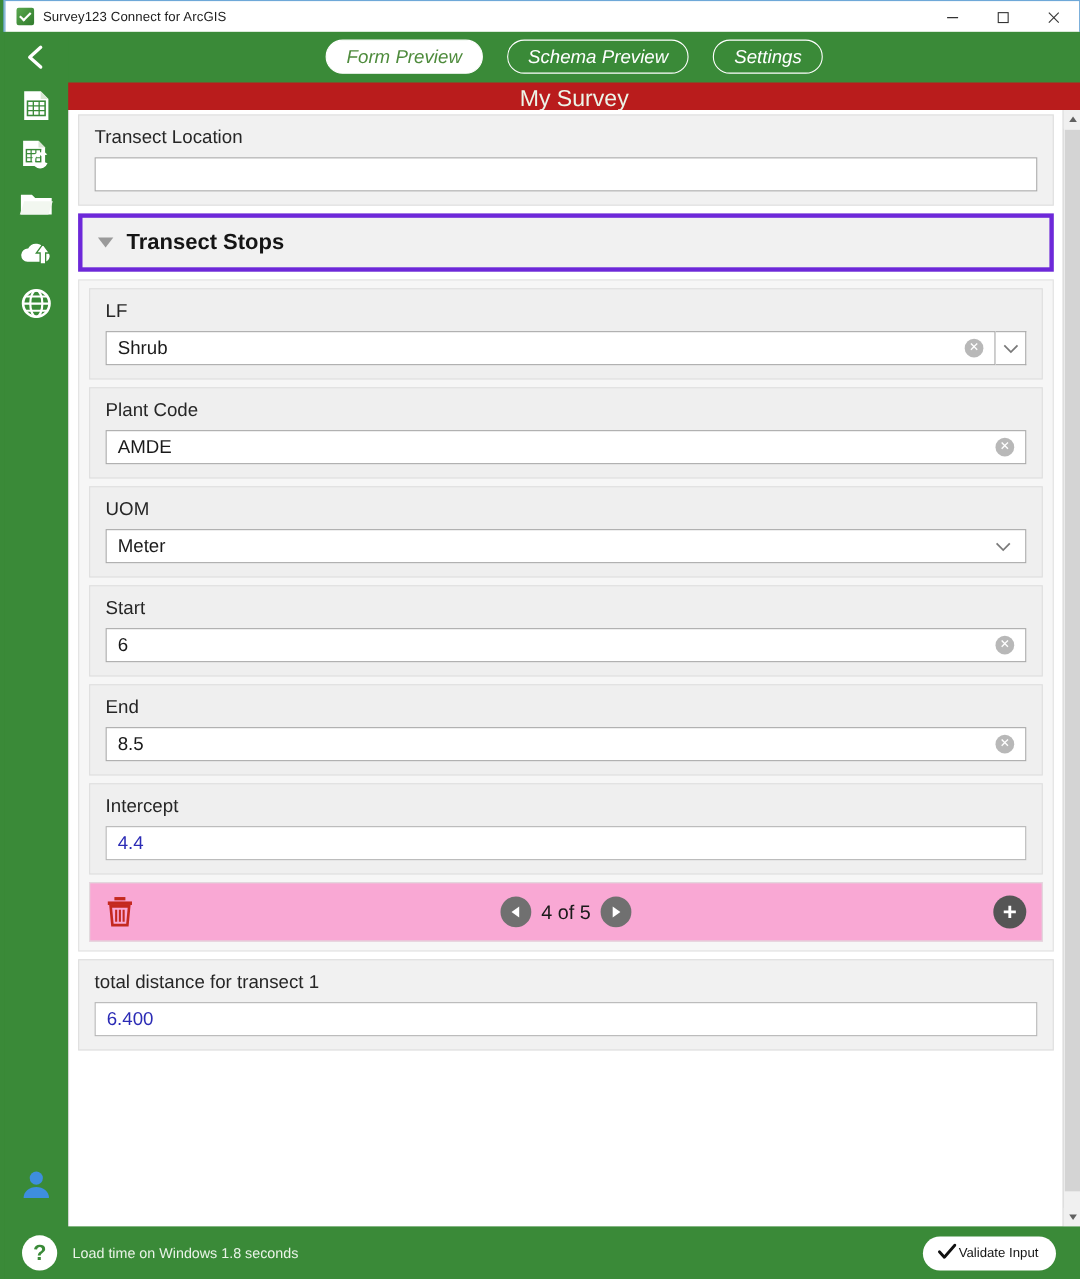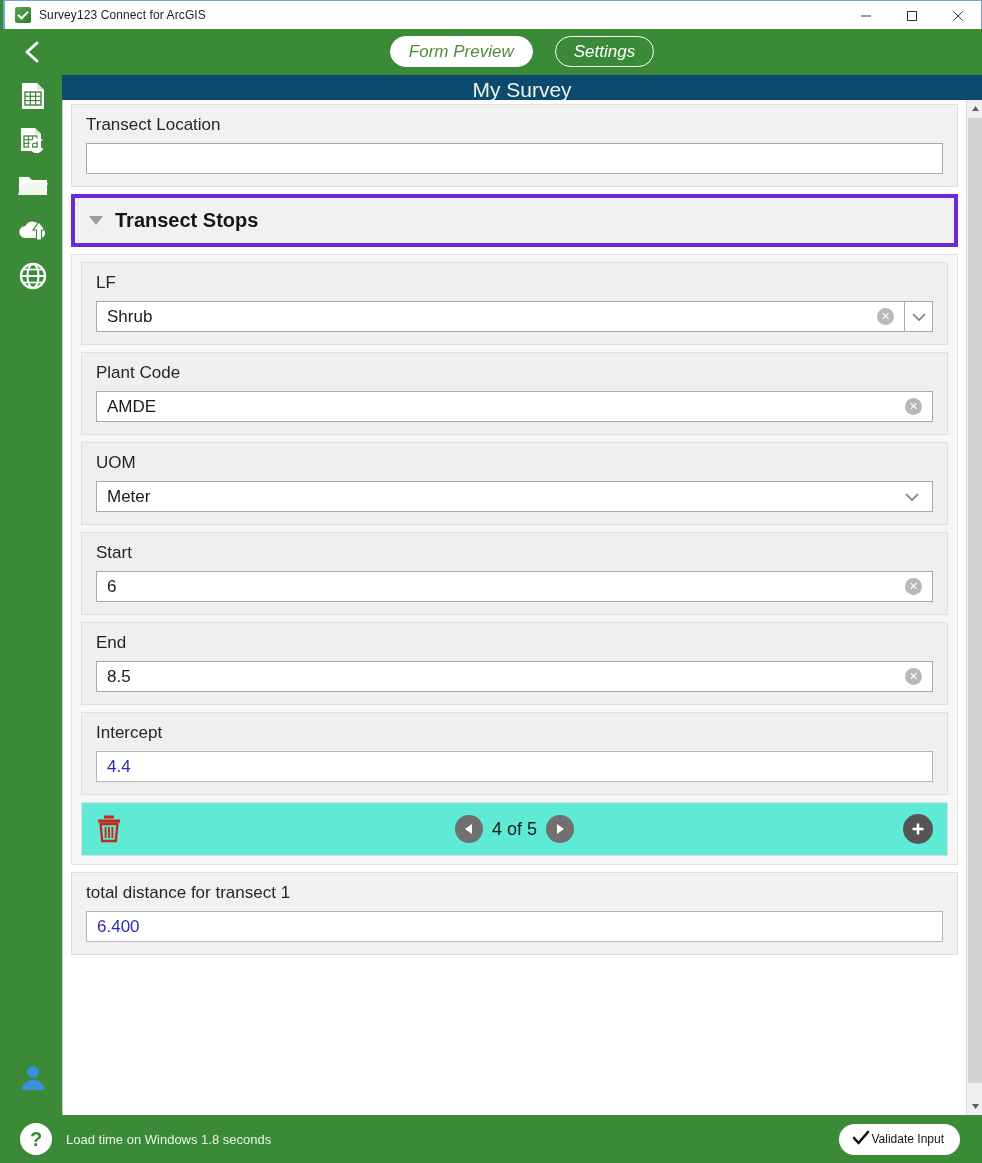--- a/index.html
+++ b/index.html
@@ -88,21 +88,21 @@
     font-size: 17px;
     display: flex; align-items: center; justify-content: center;
     background: transparent;
     white-space: nowrap;
   }
   .tab.active { background: #ffffff; color: #4e8b3c; border-color: #ffffff; }
 
   
   .survey-title {
     position: absolute; left: 62px; top: 75px; right: 0; height: 30px;
-    background: #0c4a6e;
+    background: #b91c1c;
     display: flex; align-items: center; justify-content: center;
     color: #ecf5e9;
     font-size: 21px;
   }
 
   
   .formwrap {
     position: absolute; left: 62px; top: 100px; right: 0; bottom: 48px;
     background: #ffffff;
     border-left: 1px solid #cfcfcf;
@@ -185,21 +185,21 @@
   
   .repeat-body {
     margin: 0 8px 7px 8px;
     background: #f6f6f6;
     border: 1px solid #e2e2e2;
     padding: 7px 0 8px 0;
   }
   .repeat-body .card { margin: 0 9px 7px 9px; background: #efefef; }
 
   .navbar {
-    background: #5eead4;
+    background: #f9a8d4;
     border: 1px solid #dedede;
     margin: 0 9px 0 9px;
     height: 54px;
     display: flex; align-items: center;
     padding: 0 14px;
     position: relative;
   }
   .navcenter {
     position: absolute; left: 0; right: 0;
     display: flex; align-items: center; justify-content: center; gap: 9px;
@@ -374,20 +374,21 @@
           <circle cx="15" cy="9" r="6" fill="#3e8ede"></circle>
           <path d="M3.5 27 a11.5 10 0 0 1 23 0 z" fill="#3e8ede"></path>
         </svg>
       </span>
     </div>
   </div>
 
   <div class="topbar">
     <div class="tabs">
       <div class="tab active">Form Preview</div>
+      <div class="tab">Schema Preview</div>
       <div class="tab">Settings</div>
     </div>
   </div>
 
   <div class="survey-title">My Survey</div>
 
   <div class="formwrap">
     <div class="form">
 
       <div class="card">

